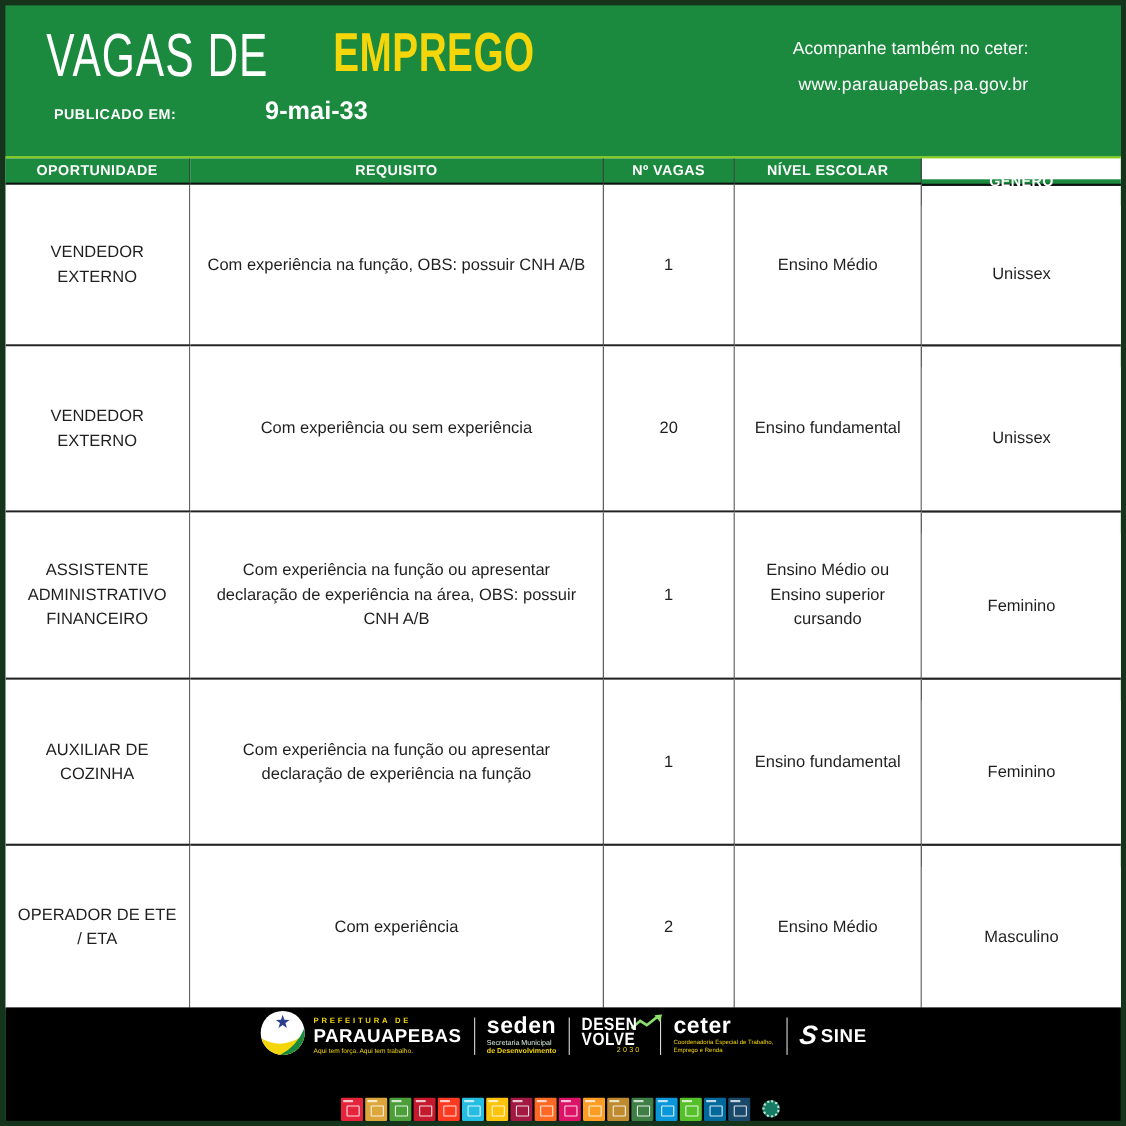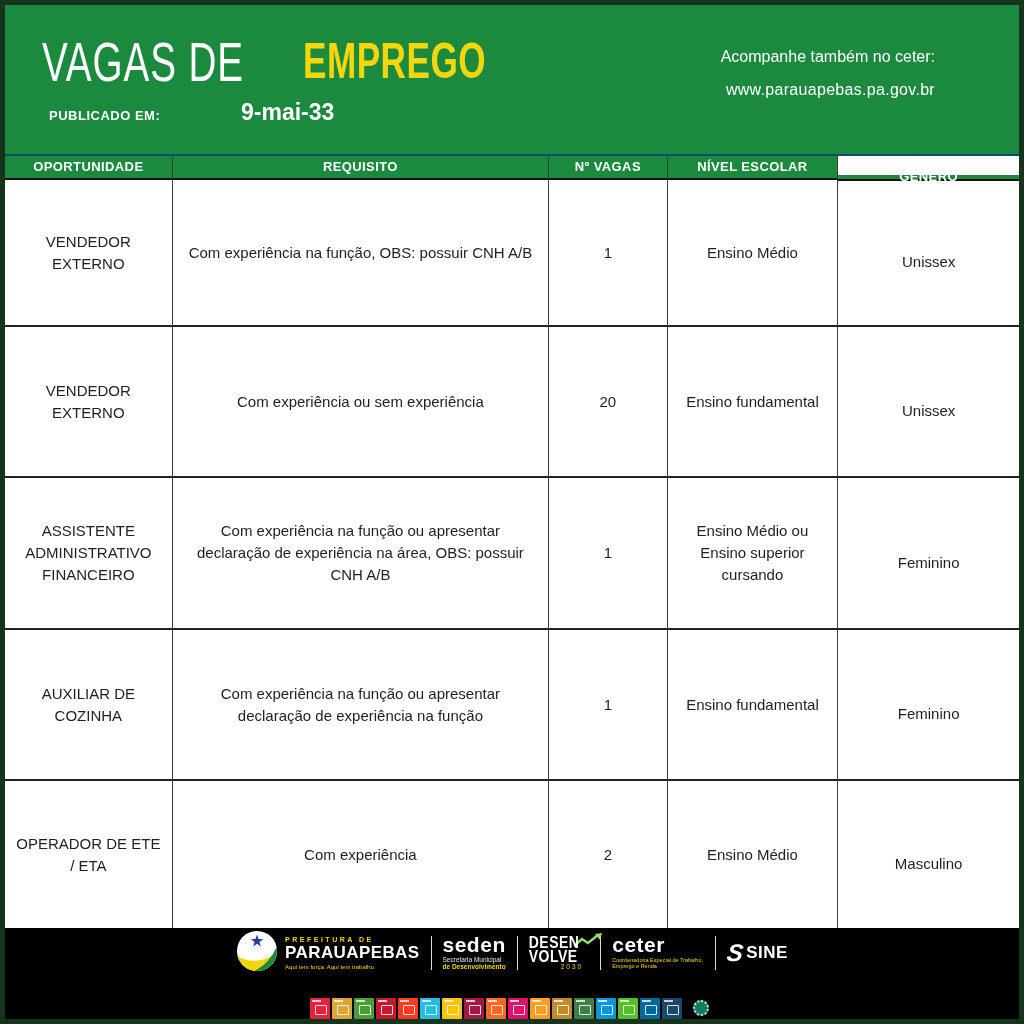--- a/index.html
+++ b/index.html
@@ -4,21 +4,21 @@
 <style>
   * { box-sizing: border-box; margin: 0; padding: 0; }
   html,body { width:1024px; height:1024px; }
   body { font-family: "Liberation Sans", sans-serif; background:#16331c; }
   .page{
     width:1024px; height:1024px; position:relative; overflow:hidden;
     border:5px solid #16331c; background:#1b8a3e;
     display:flex; flex-direction:column;
   }
   
-  .banner{ position:relative; height:137px; background:#1b8a3e; flex:0 0 auto;margin-top:12px; }
+  .banner{ position:relative; height:137px; background:#1b8a3e; flex:0 0 auto; }
   .title-regular{
     position:absolute; left:37px; top:14px; color:#fff;
     font-size:42px; font-weight:500; letter-spacing:1px;
     transform:scale(.92,1.32); transform-origin:left top; white-space:nowrap;
   }
   .title-highlight{
     position:absolute; left:298px; top:16px; color:#f4d60b;
     font-size:40px; font-weight:700; letter-spacing:.5px;
     transform:scale(.88,1.25); transform-origin:left top; white-space:nowrap;
   }
@@ -37,21 +37,21 @@
   .social-row svg{ display:block; }
   .social-handle{ font-size:18px; }
   .social-line2{ font-size:16px; margin-top:11px; }
   .social-site{ font-size:16px; margin-top:15px; letter-spacing:.3px; }
   
   .jobs-table{
     flex:0 0 auto; height:774px; background:#fff;
     display:grid;
     grid-template-columns:167fr 375fr 118fr 170fr 180fr;
     grid-template-rows:24px 147px 151px 152px 151px 149px;
-    border-top:2px solid #0c4a6e;
+    border-top:2px solid #84cc16;
   }
   .cell{
     border-right:1px solid #3c3c3c; border-bottom:2px solid #222;
     display:flex; align-items:center; justify-content:center;
     text-align:center; color:#1f1f1f; font-size:15px; line-height:1.45;
     padding:4px 8px; background:#fff;
   }
   .cell:nth-child(5n){ border-right:none;margin-top:19px; }
   .cell.req{ padding:4px 16px; }
   .hcell{

